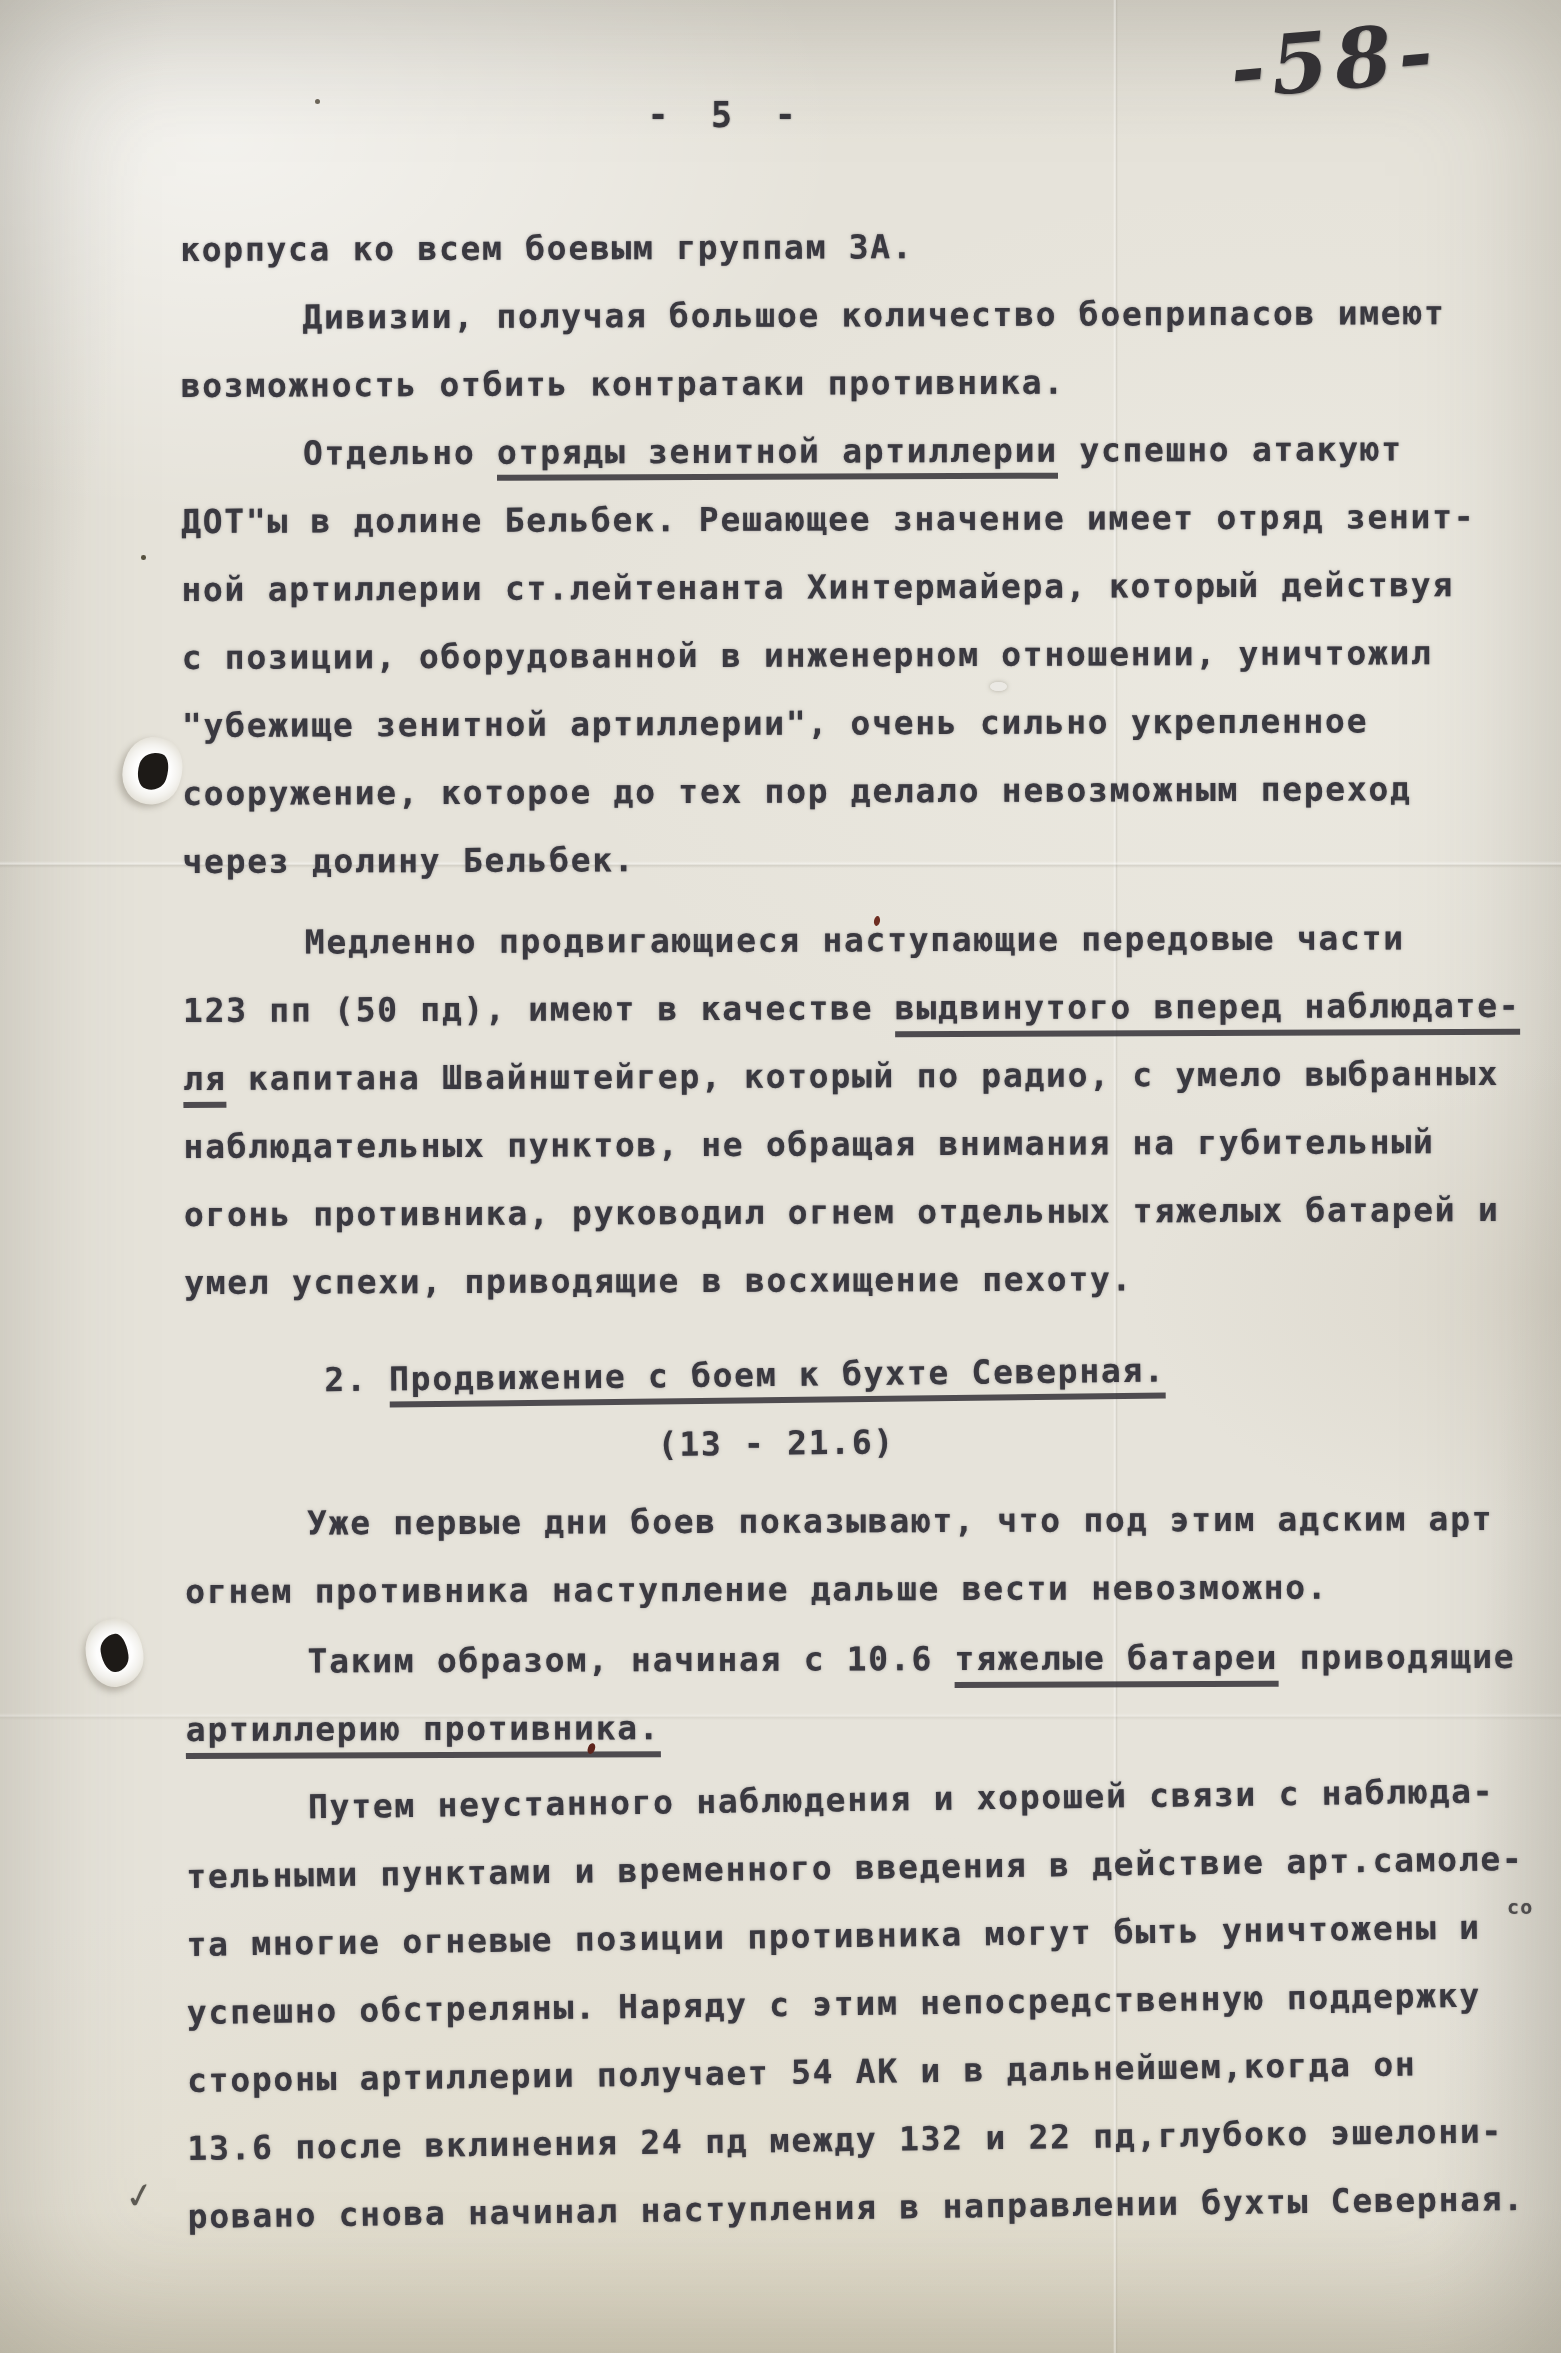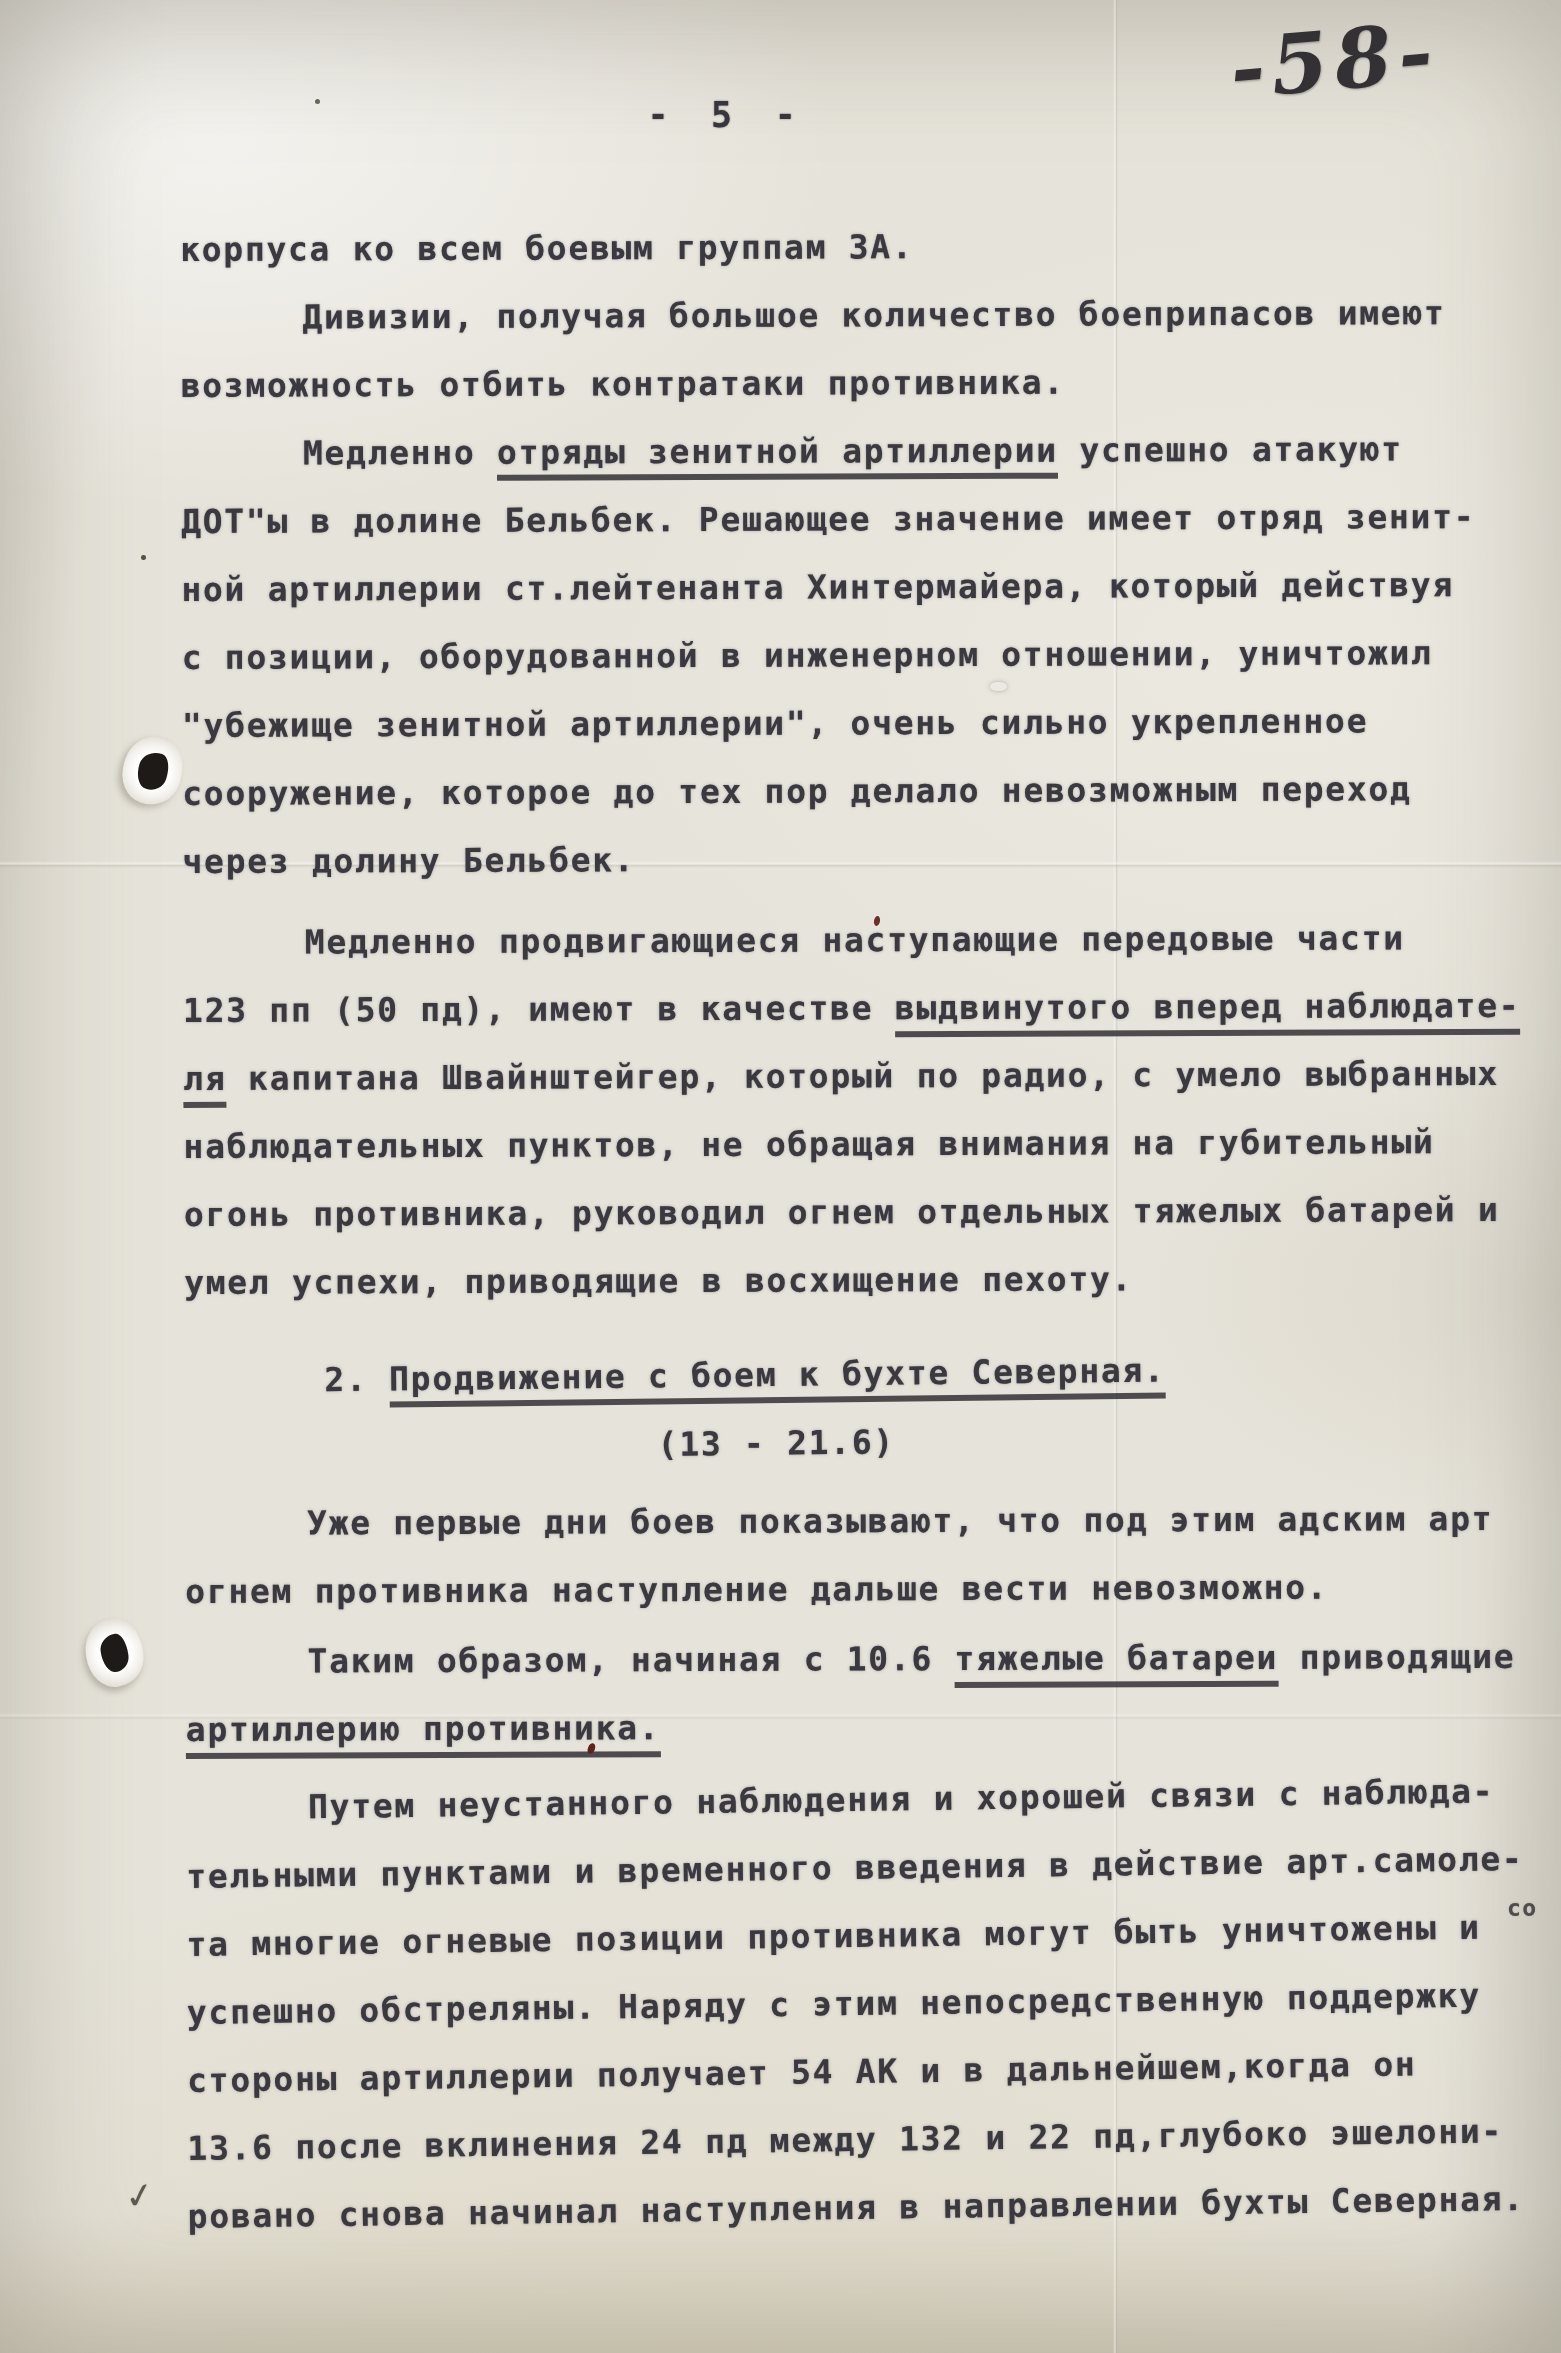--- a/index.html
+++ b/index.html
@@ -53,21 +53,21 @@
   .gap-a { margin-top:13.4px; }
   .gap-h { margin-top:31px; }
   .gap-b { margin-top:5.4px; }
   .gap-c { margin-top:2.7px; }
   .gap-d { margin-top:10.7px; }
   .heading { padding-left:140px; transform:rotate(-0.45deg); transform-origin:left center; }
   .subheading { padding-left:473px; transform:rotate(-0.4deg); transform-origin:left center; }
   .t2 { transform:rotate(-0.55deg); transform-origin:left center; }
   .margin-note {
     position:absolute; left:1507px; top:1895px;
-    font-size:23px; font-weight:700; color:#4e4c4d; letter-spacing:1.3px;
+    font-size:20px; font-weight:700; color:#4e4c4d; letter-spacing:1.3px;
     text-shadow:0 0 1.3px rgba(78,76,77,0.5);
   }
   .checkmark {
     position:absolute; left:127px; top:2171px;
     font-size:40px; color:#5c5952; transform:rotate(-10deg);
     text-shadow:0 0 1.3px rgba(92,89,82,0.5);
   }
   
   .hole { position:absolute; }
   .hole .halo {
@@ -99,21 +99,21 @@
   <div class="crease-h" style="top:861px;"></div>
   <div class="crease-h" style="top:1713px; opacity:0.6;"></div>
 
   <div class="pagenum">- 5 -</div>
   <div class="handnum">-58-</div>
 
   <div class="text">
     <div class="line"><span>корпуса ко всем боевым группам ЗА.</span><span class="u"></span><span></span></div>
     <div class="line indent"><span>Дивизии, получая большое количество боеприпасов имеют</span><span class="u"></span><span></span></div>
     <div class="line"><span>возможность отбить контратаки противника.</span><span class="u"></span><span></span></div>
-    <div class="line indent"><span>Медленно </span><span class="u">отряды зенитной артиллерии</span><span> успешно атакуют</span></div>
+    <div class="line indent"><span>Отдельно </span><span class="u">отряды зенитной артиллерии</span><span> успешно атакуют</span></div>
     <div class="line"><span>ДОТ"ы в долине Бельбек. Решающее значение имеет отряд зенит-</span><span class="u"></span><span></span></div>
     <div class="line"><span>ной артиллерии ст.лейтенанта Хинтермайера, который действуя</span><span class="u"></span><span></span></div>
     <div class="line"><span>с позиции, оборудованной в инженерном отношении, уничтожил</span><span class="u"></span><span></span></div>
     <div class="line"><span>"убежище зенитной артиллерии", очень сильно укрепленное</span><span class="u"></span><span></span></div>
     <div class="line"><span>сооружение, которое до тех пор делало невозможным переход</span><span class="u"></span><span></span></div>
     <div class="line"><span>через долину Бельбек.</span><span class="u"></span><span></span></div>
     <div class="line indent gap-a"><span>Медленно продвигающиеся наступающие передовые части</span><span class="u"></span><span></span></div>
     <div class="line"><span>123 пп (50 пд), имеют в качестве </span><span class="u">выдвинутого вперед наблюдате-</span><span></span></div>
     <div class="line"><span class="u">ля</span><span> капитана Швайнштейгер, который по радио, с умело выбранных</span></div>
     <div class="line"><span>наблюдательных пунктов, не обращая внимания на губительный</span><span class="u"></span><span></span></div>

